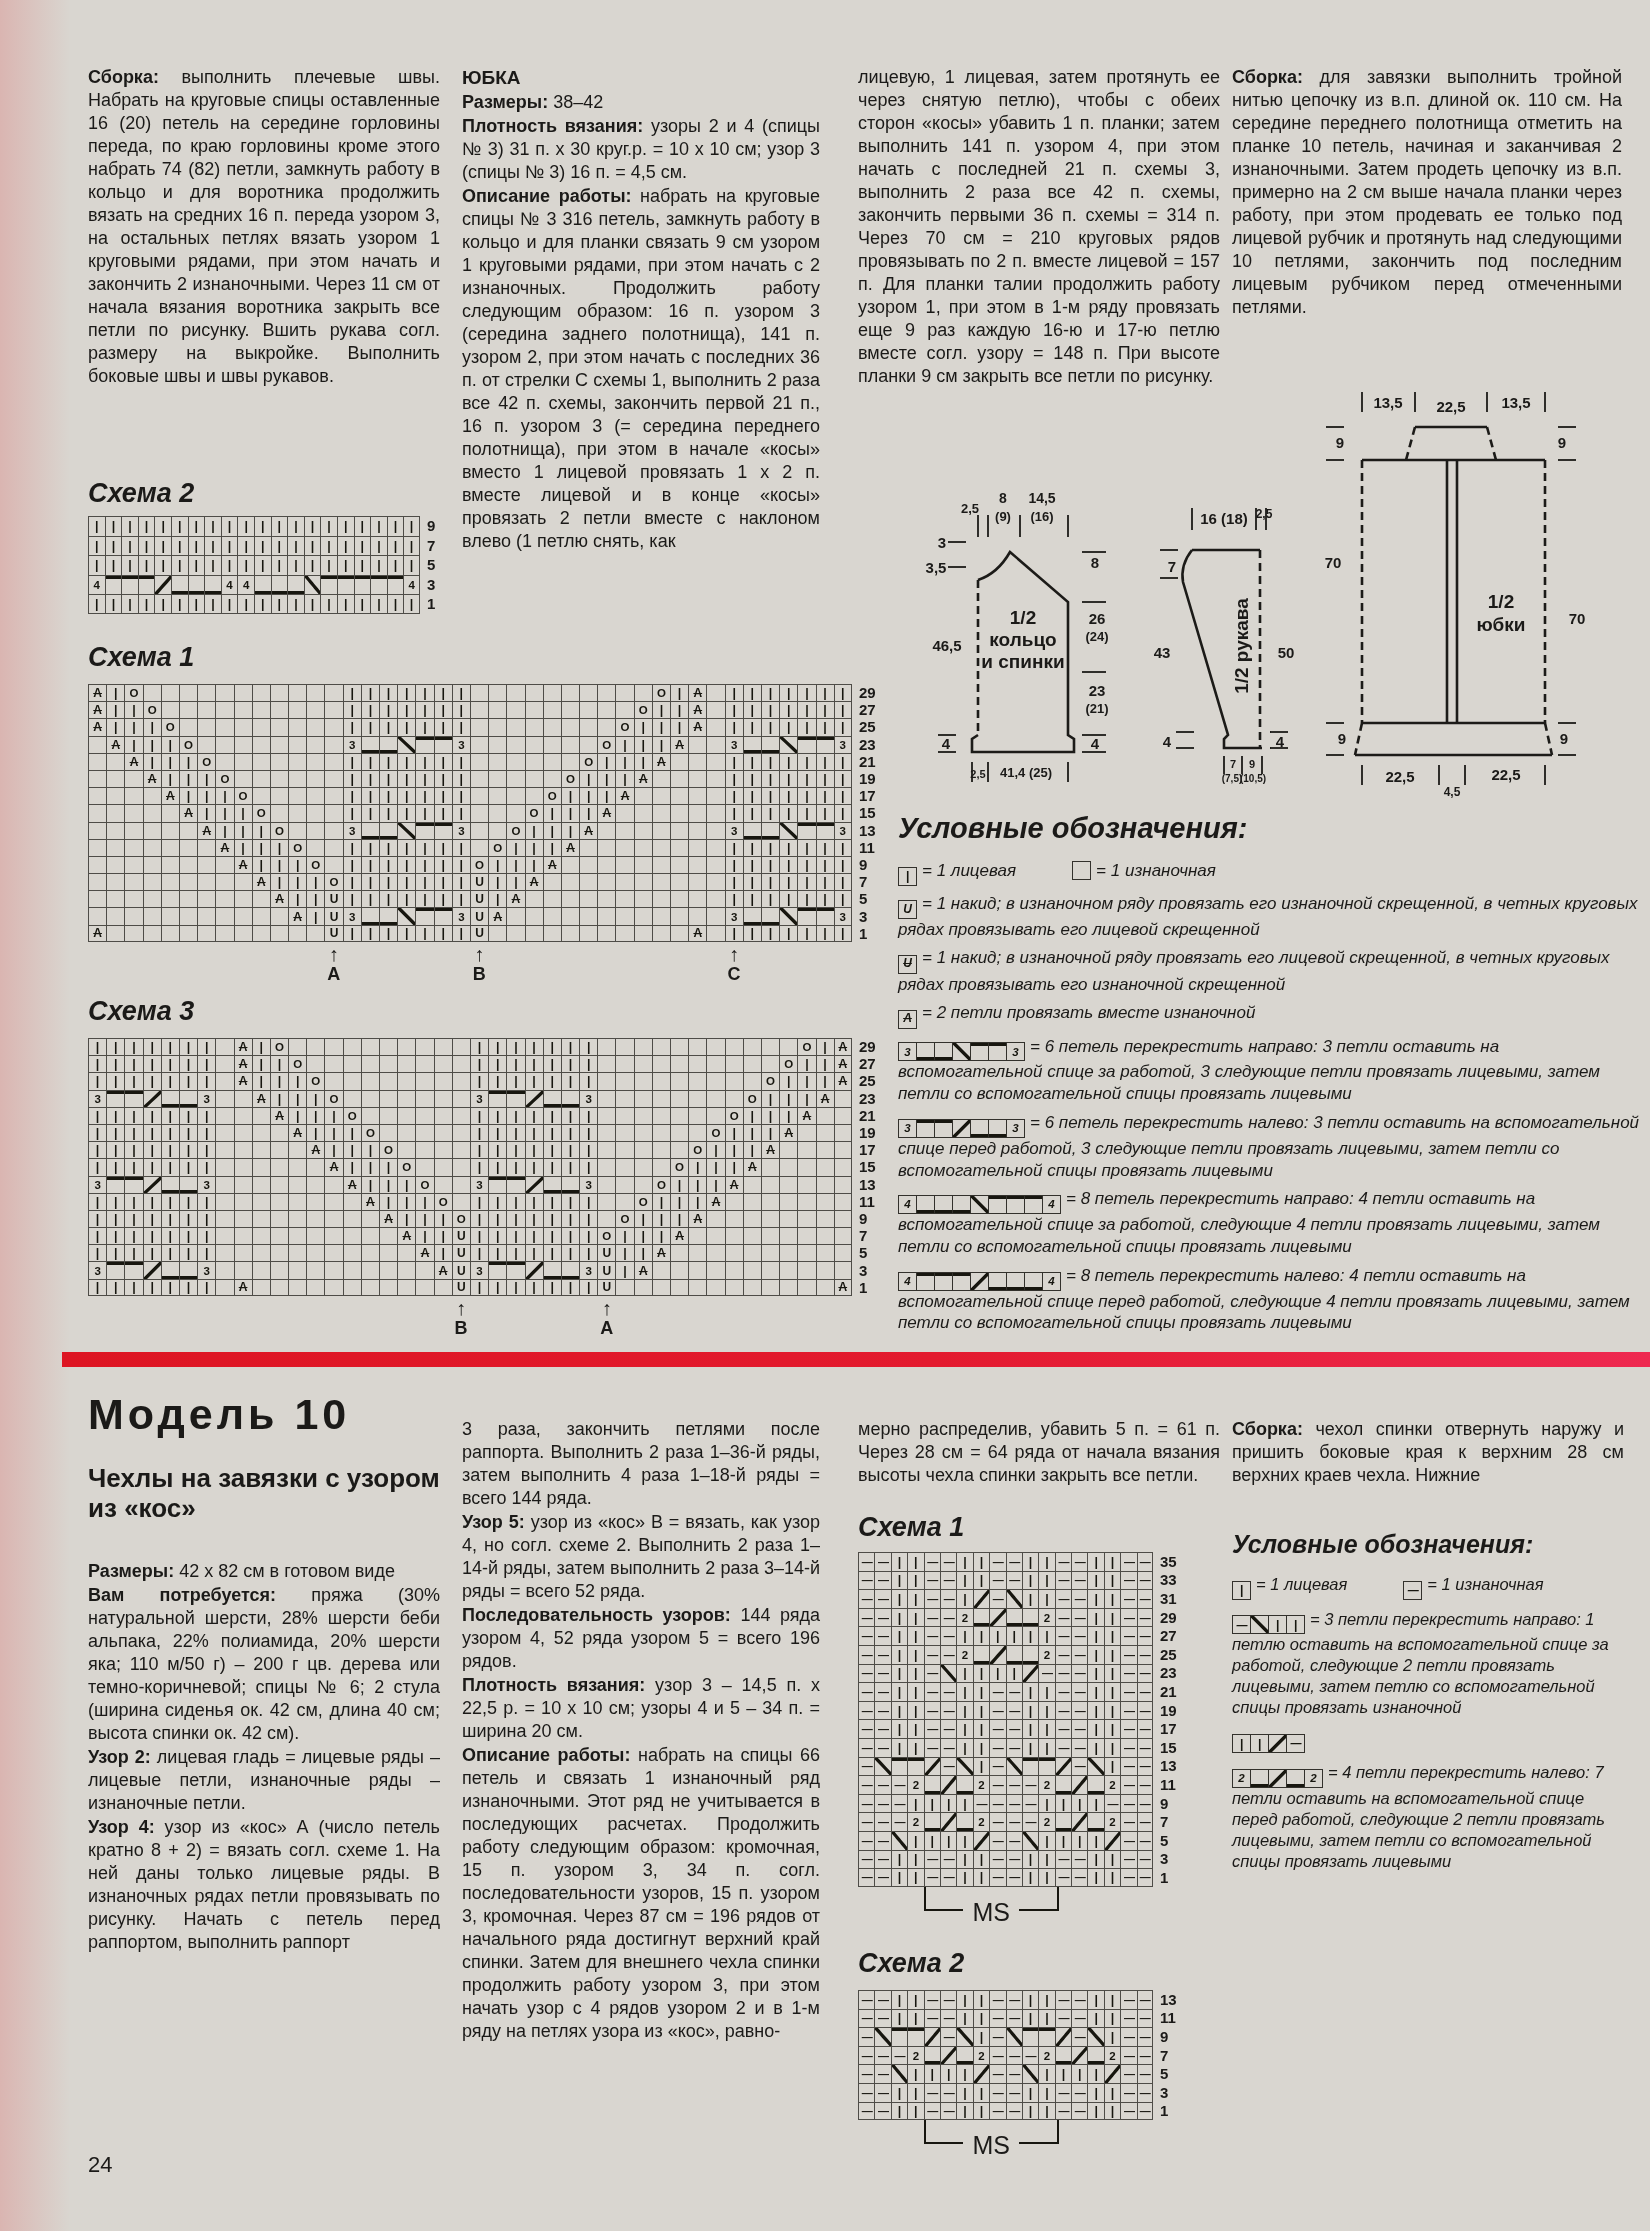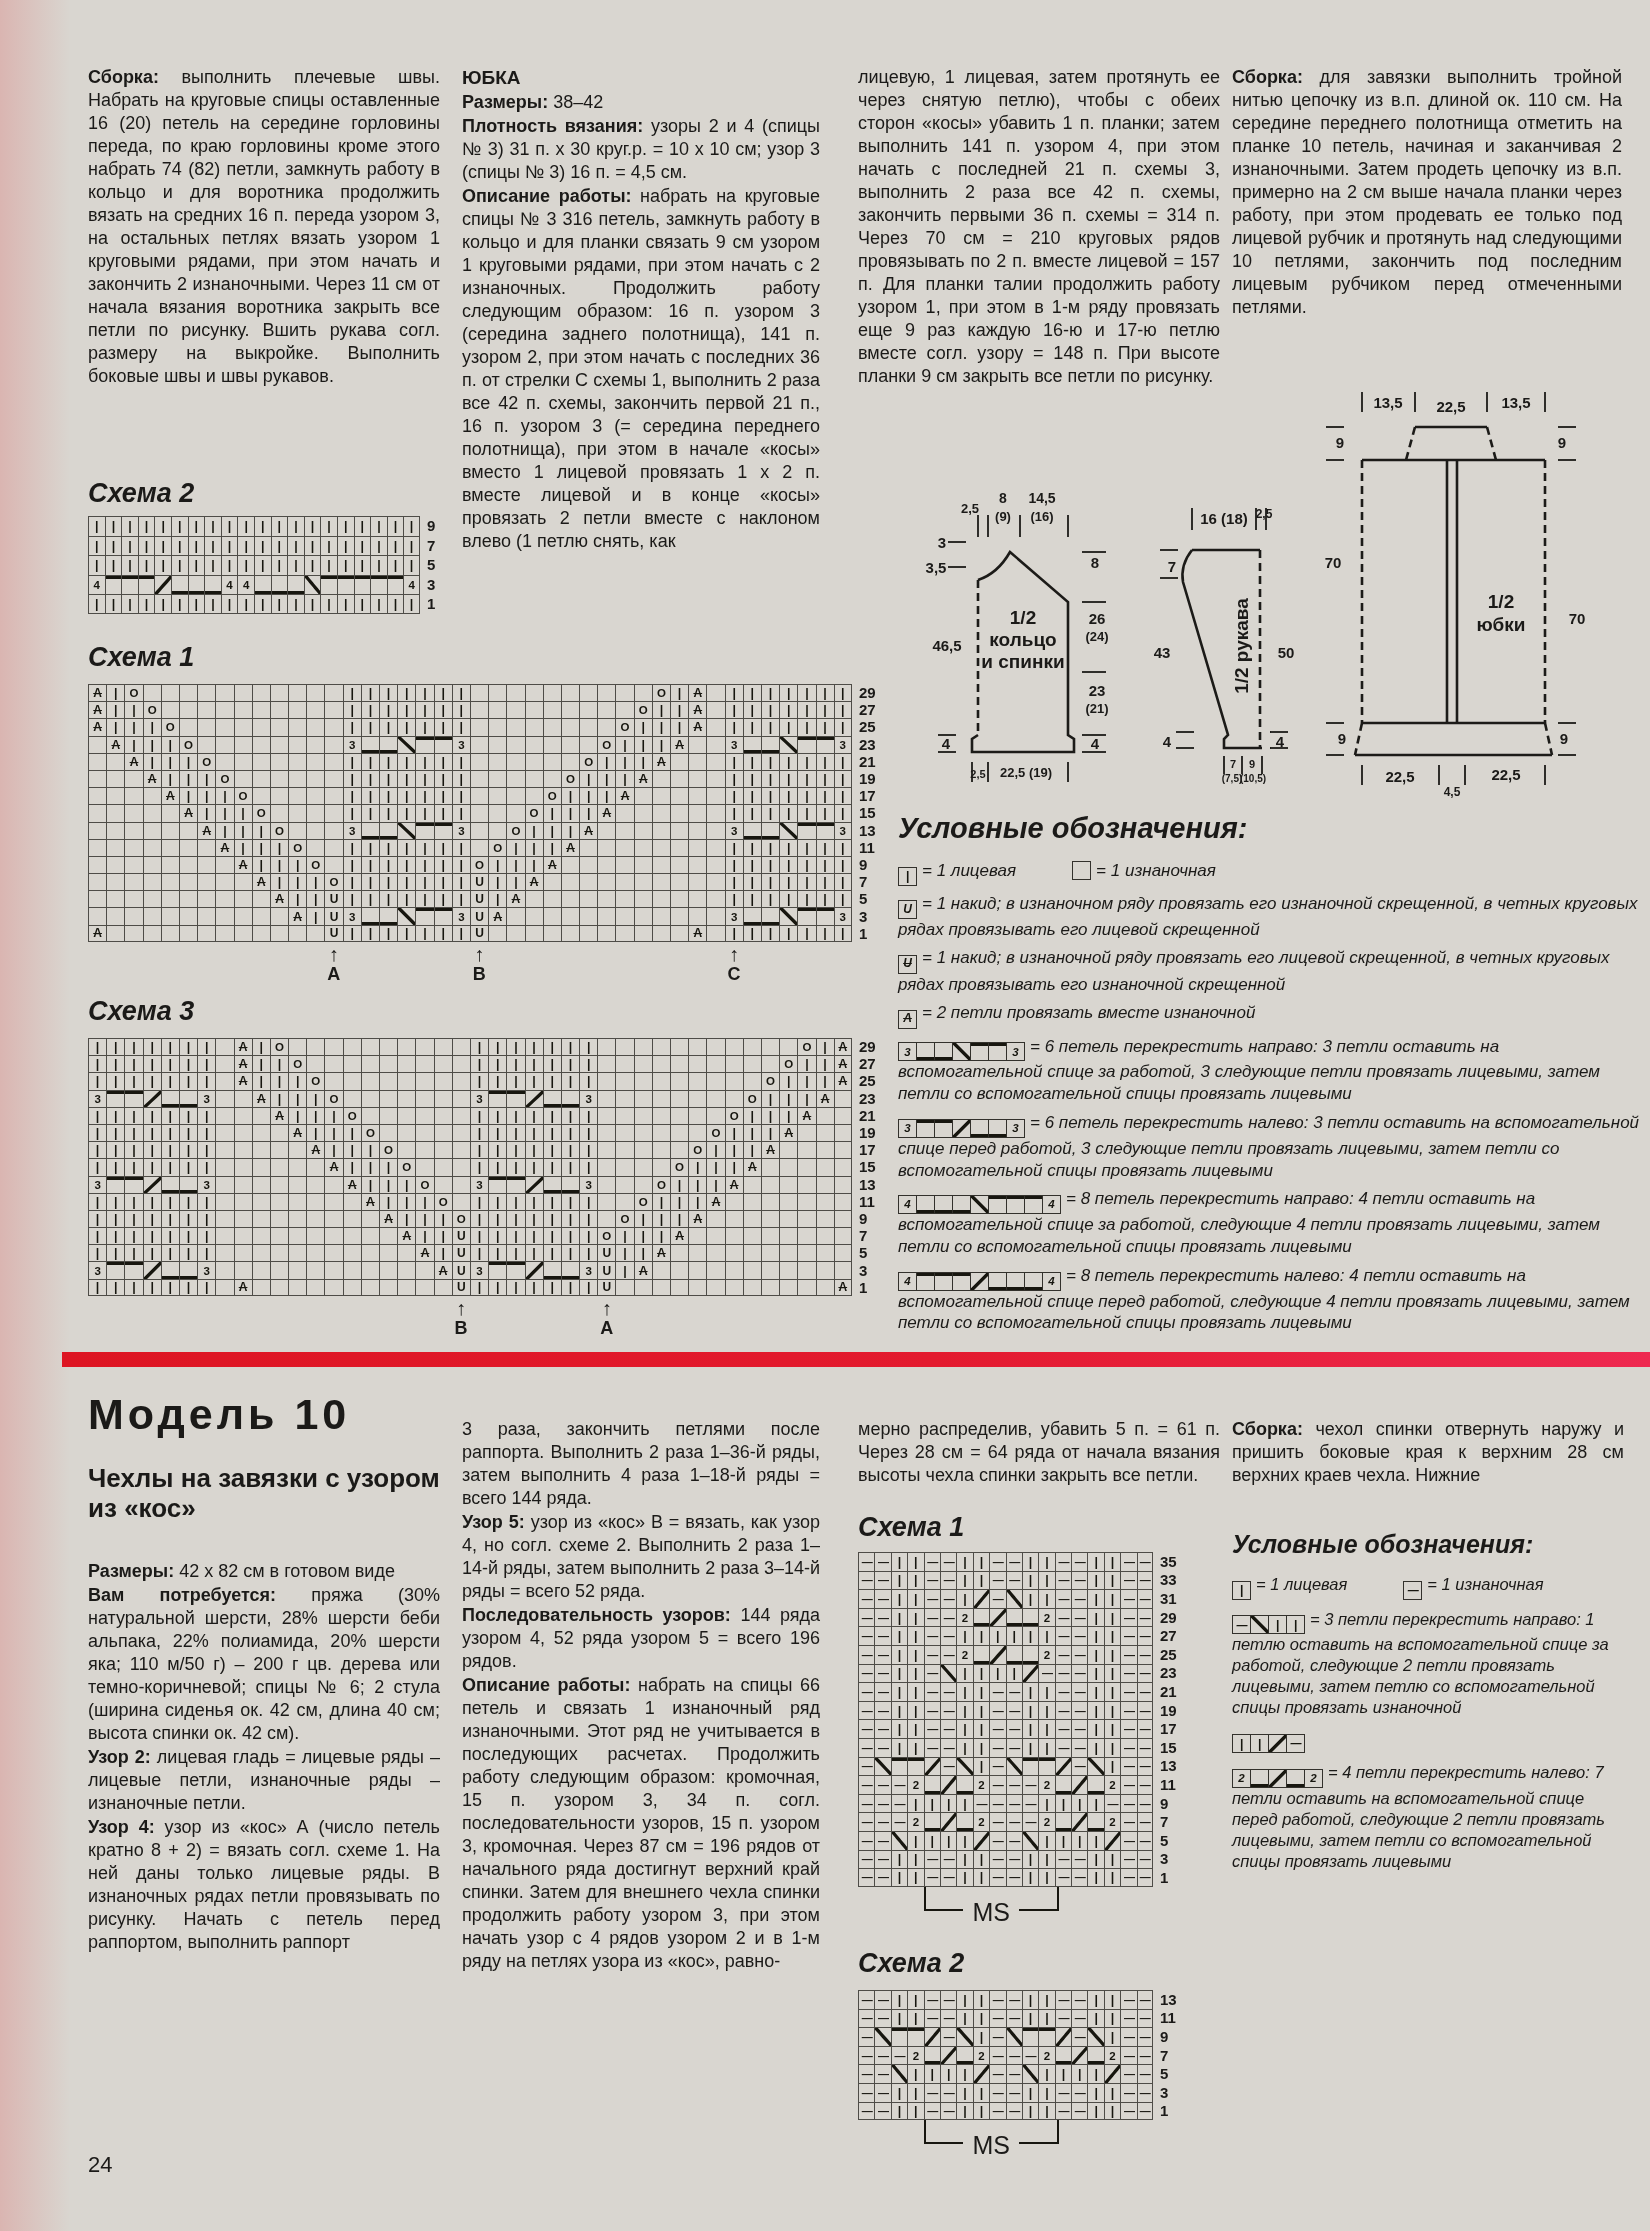--- a/index.html
+++ b/index.html
@@ -1662,21 +1662,21 @@
       <span class="dlbl" style="left: 46px; top: 177px; transform: translate(-50%, -50%);">3,5</span>
       <span class="dlbl" style="left: 57px; top: 255px; transform: translate(-50%, -50%);">46,5</span>
       <span class="dlbl" style="left: 56px; top: 353px; transform: translate(-50%, -50%);">4</span>
       <span class="dlbl" style="left: 205px; top: 172px; transform: translate(-50%, -50%);">8</span>
       <span class="dlbl" style="left: 207px; top: 228px; transform: translate(-50%, -50%);">26</span>
       <span class="dlbl" style="left: 207px; top: 246px; font-size: 13px; transform: translate(-50%, -50%);">(24)</span>
       <span class="dlbl" style="left: 207px; top: 300px; transform: translate(-50%, -50%);">23</span>
       <span class="dlbl" style="left: 207px; top: 318px; font-size: 13px; transform: translate(-50%, -50%);">(21)</span>
       <span class="dlbl" style="left: 205px; top: 353px; transform: translate(-50%, -50%);">4</span>
       <span class="dlbl" style="left: 88px; top: 384px; font-size: 11px; transform: translate(-50%, -50%);">2,5</span>
-      <span class="dlbl" style="left: 136px; top: 382px; font-size: 13px; transform: translate(-50%, -50%);">22,5 (19)</span>
+      <span class="dlbl" style="left: 136px; top: 382px; font-size: 13px; transform: translate(-50%, -50%);">41,4 (25)</span>
       <span class="dlbl" style="left: 133px; top: 228px; font-size: 19px; transform: translate(-50%, -50%);">1/2</span>
       <span class="dlbl" style="left: 133px; top: 250px; font-size: 19px; transform: translate(-50%, -50%);">кольцо</span>
       <span class="dlbl" style="left: 133px; top: 272px; font-size: 19px; transform: translate(-50%, -50%);">и спинки</span>
       <span class="dlbl" style="left: 334px; top: 128px; transform: translate(-50%, -50%);">16 (18)</span>
       <span class="dlbl" style="left: 374px; top: 124px; font-size: 12px; transform: translate(-50%, -50%);">2,5</span>
       <span class="dlbl" style="left: 282px; top: 176px; transform: translate(-50%, -50%);">7</span>
       <span class="dlbl" style="left: 272px; top: 262px; transform: translate(-50%, -50%);">43</span>
       <span class="dlbl" style="left: 277px; top: 351px; transform: translate(-50%, -50%);">4</span>
       <span class="dlbl" style="left: 396px; top: 262px; transform: translate(-50%, -50%);">50</span>
       <span class="dlbl" style="left: 390px; top: 351px; transform: translate(-50%, -50%);">4</span>
@@ -1768,20 +1768,21 @@
 <div class="col" style="left:88px;top:1560px;width:352px;">
     <p><span class="lead">Размеры: </span>42 х 82 см в готовом виде</p>
     <p><span class="lead">Вам потребуется: </span>пряжа (30% натуральной шерсти, 28% шерсти беби альпака, 22% полиамида, 20% шерсти яка; 110 м/50 г) – 200 г цв. дерева или темно-коричневой; спицы № 6; 2 стула (ширина сиденья ок. 42 см, длина 40 см; высота спинки ок. 42 см).</p>
     <p><span class="lead">Узор 2: </span>лицевая гладь = лицевые ряды – лицевые петли, изнаночные ряды – изнаночные петли.</p>
     <p><span class="lead">Узор 4: </span>узор из «кос» А (число петель кратно 8 + 2) = вязать согл. схеме 1. На ней даны только лицевые ряды. В изнаночных рядах петли провязывать по рисунку. Начать с петель перед раппортом, выполнить раппорт</p>
   </div>
 <div class="col" style="left:462px;top:1418px;width:358px;">
     <p>3 раза, закончить петлями после раппорта. Выполнить 2 раза 1–36-й ряды, затем выполнить 4 раза 1–18-й ряды = всего 144 ряда.</p>
     <p><span class="lead">Узор 5: </span>узор из «кос» В = вязать, как узор 4, но согл. схеме 2. Выполнить 2 раза 1–14-й ряды, затем выполнить 2 раза 3–14-й ряды = всего 52 ряда.</p>
     <p><span class="lead">Последовательность узоров: </span>144 ряда узором 4, 52 ряда узором 5 = всего 196 рядов.</p>
+    <p><span class="lead">Плотность вязания: </span>узор 3 – 14,5 п. х 22,5 р. = 10 х 10 см; узоры 4 и 5 – 34 п. = ширина 20 см.</p>
     <p><span class="lead">Описание работы: </span>набрать на спицы 66 петель и связать 1 изнаночный ряд изнаночными. Этот ряд не учитывается в последующих расчетах. Продолжить работу следующим образом: кромочная, 15 п. узором 3, 34 п. согл. последовательности узоров, 15 п. узором 3, кромочная. Через 87 см = 196 рядов от начального ряда достигнут верхний край спинки. Затем для внешнего чехла спинки продолжить работу узором 3, при этом начать узор с 4 рядов узором 2 и в 1-м ряду на петлях узора из «кос», равно-</p>
   </div>
 <div class="col" style="left:858px;top:1418px;width:362px;">
     <p>мерно распределив, убавить 5 п. = 61 п. Через 28 см = 64 ряда от начала вязания высоты чехла спинки закрыть все петли.</p>
   </div>
 <div class="col" style="left:1232px;top:1418px;width:392px;">
     <p><span class="lead">Сборка: </span>чехол спинки отвернуть наружу и пришить боковые края к верхним 28 см верхних краев чехла. Нижние</p>
   </div>
 
 <h3 class="schema-title" style="left:858px;top:1512px;">Схема 1</h3>

